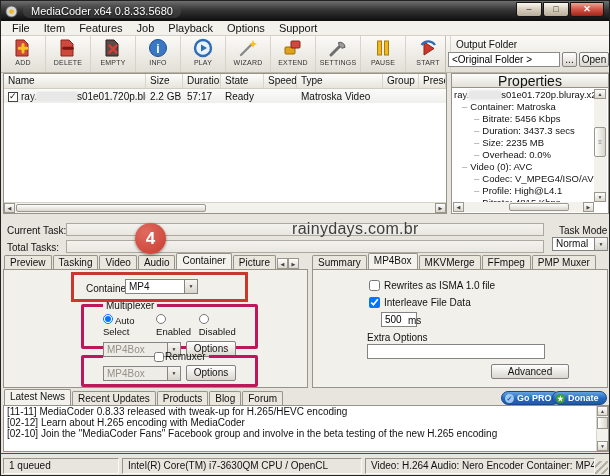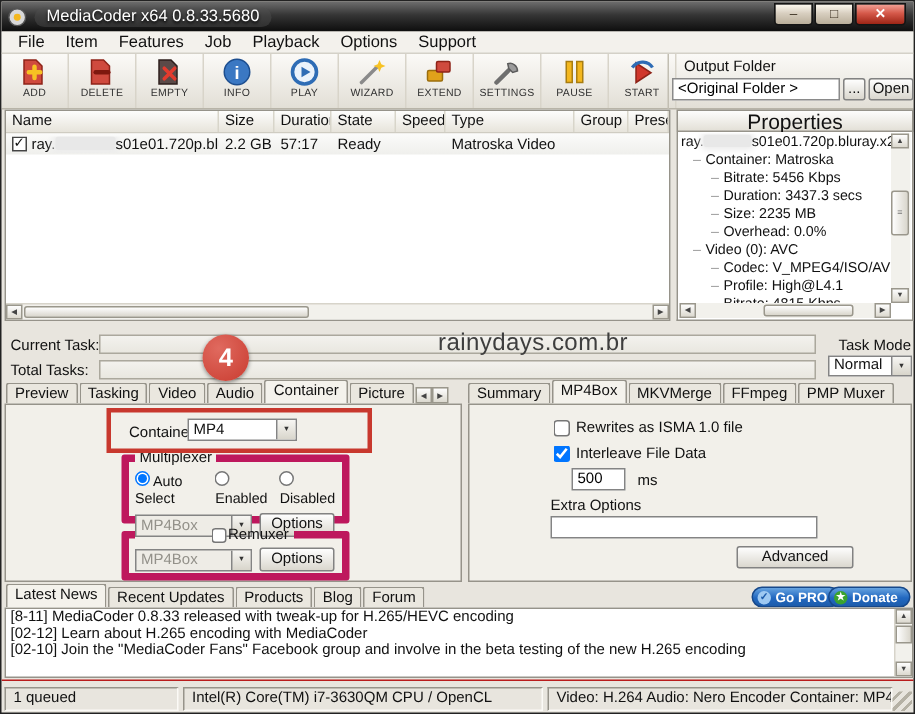--- a/index.html
+++ b/index.html
@@ -109,40 +109,40 @@
   .tab.active { margin-top:0; height:16px; background:#f4f2ec; position:relative; z-index:2; }
   .tab-spinner { position:absolute; left:276px; top:257px; display:flex; z-index:3; }
   .tab-spinner .sb-btn { width:11px; height:11px; line-height:10px; }
   .pane { position:absolute; top:268px; height:119px; border:1px solid #96938a; background:#f2f0ea; }
   .pane-left { left:2px; width:305px; }
   .pane-right { left:311px; width:296px; }
 
   
   .container-label { position:absolute; left:82px; top:13px; font-size:10px; }
   .container-combo { position:absolute; left:121px; top:9px; width:73px; }
-  fieldset { position:absolute; border:5px solid #be185d; border-radius:2px; padding:2px 4px; background:transparent; }
+  fieldset { position:absolute; border:3px solid #be185d; border-radius:2px; padding:2px 19px; background:transparent; }
   legend { font-size:10px; padding:0 3px; }
   .fs-mux { left:77px; top:30px; width:152px; height:49px; }
   .fs-remux { left:77px; top:81px; width:152px; height:36px; }
   .radio-row { display:flex; gap:7px; font-size:9.5px; align-items:center; margin-top:1px; }
   .radio-row input { width:10px; height:10px; margin-right:2px; }
   .mux-row { display:flex; gap:5px; margin-top:4px; align-items:center; }
   .mux-combo { width:78px; }
   .opt-btn { width:50px; height:16px; }
   .fs-remux legend label { display:flex; align-items:center; gap:1px; font-size:10px;margin-left:48px; }
   .fs-remux legend input { width:10px; height:10px; }
 
   
   .cb-row { position:absolute; display:flex; align-items:center; gap:4px; font-size:10px; }
   .cb-row input { width:11px; height:11px; }
   .cb-isma { left:56px; top:10px; }
   .cb-interleave { left:56px; top:27px; }
   .ms-input { position:absolute; left:68px; top:42px; width:36px; height:15px; border:1px solid #848484;
               font-size:10px; padding:0 3px; font-family:"Liberation Sans",sans-serif; }
-  .ms-label { position:absolute; left:112px; top:45px; font-size:10px; }
+  .ms-label { position:absolute; left:95px; top:45px; font-size:10px; }
   .extra-label { position:absolute; left:54px; top:62px; font-size:10px; }
   .extra-input { position:absolute; left:54px; top:74px; width:178px; height:15px; border:1px solid #848484;
                  font-size:10px; padding:0 3px; font-family:"Liberation Sans",sans-serif; }
   .adv-btn { position:absolute; left:178px; top:94px; width:78px; height:15px; }
 
   
   .tabs3 { left:3px; top:388px; width:480px; }
   .news-list { position:absolute; left:2px; top:404px; width:606px; height:47px; border:1px solid #96938a; background:#fff; overflow:hidden; }
   .news-item { font-size:10px; height:11px; line-height:11px; padding-left:3px; white-space:nowrap; }
   .news-vscroll { position:absolute; right:0; top:0; width:12px; bottom:0; background:#f2f1ec; border-left:1px solid #d7d4ca; }
@@ -443,21 +443,21 @@
   </div>
   <div class="pill gopro">
     <span class="pill-ico ico-check">✓</span>
     <span>Go PRO</span>
   </div>
   <div class="pill donate">
     <span class="pill-ico ico-star">★</span>
     <span>Donate</span>
   </div>
   <div class="news-list">
-    <div class="news-item">[8-11] MediaCoder 0.8.33 released with tweak-up for H.265/HEVC encoding</div>
+    <div class="news-item">[11-11] MediaCoder 0.8.33 released with tweak-up for H.265/HEVC encoding</div>
     <div class="news-item">[02-12] Learn about H.265 encoding with MediaCoder</div>
     <div class="news-item">[02-10] Join the "MediaCoder Fans" Facebook group and involve in the beta testing of the new H.265 encoding</div>
     <div class="news-vscroll">
       <div class="sb-btn">▲</div>
       <div class="news-thumb"></div>
       <div class="sb-btn" style="position:absolute;bottom:0;">▼</div>
     </div>
   </div>
 
   <div class="statusbar">

